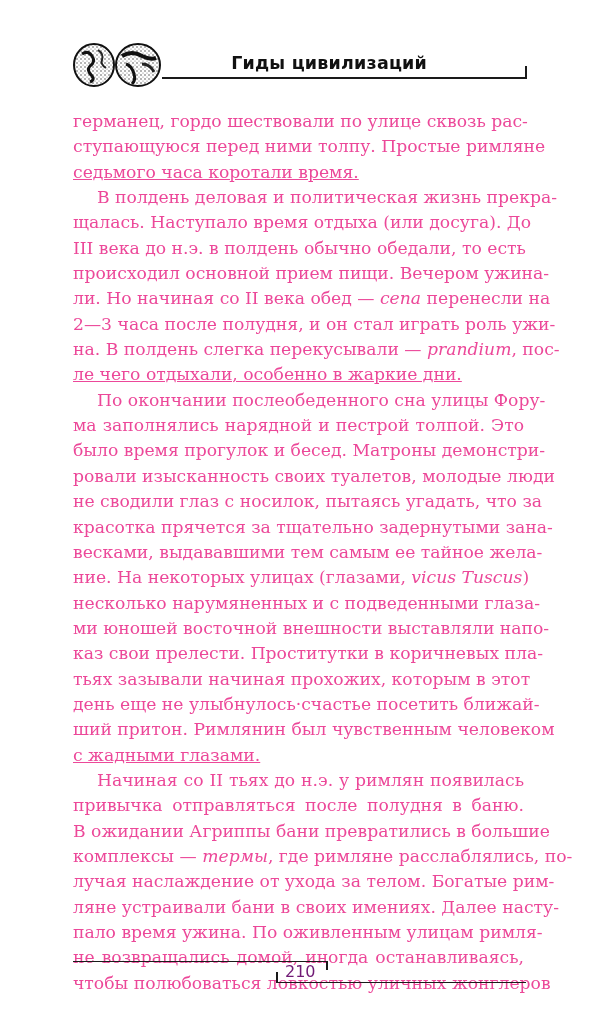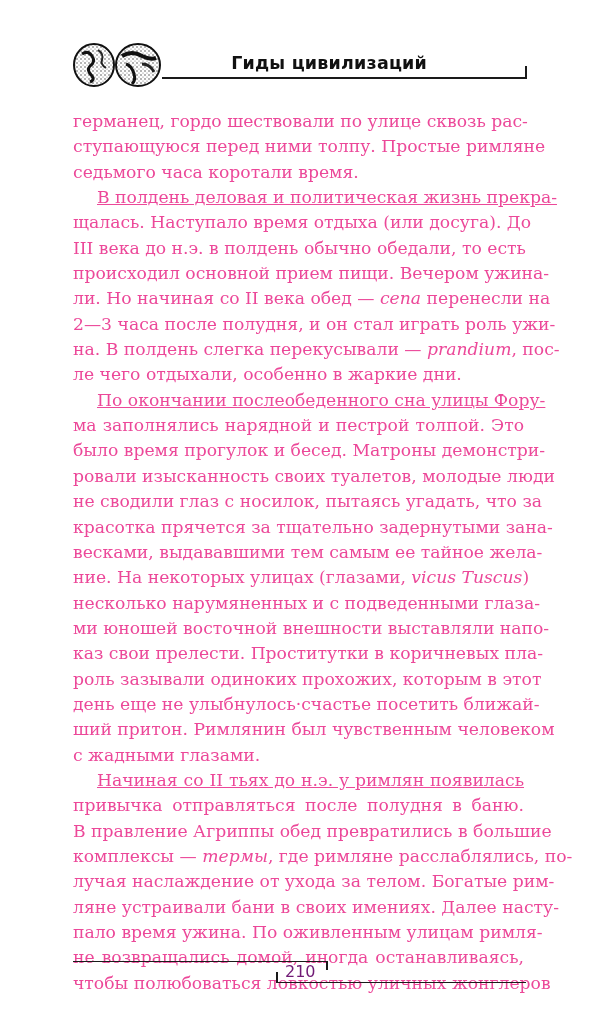--- a/index.html
+++ b/index.html
@@ -19,22 +19,22 @@
   
   .body-text {
     position: absolute; left: 73px; top: 109px; width: 451px;
     font-family: "DejaVu Serif", serif; font-size: 17.2px; color: #ec4899;
   }
   .ln {
     display: block; height: 25.35px; line-height: 25.35px;
     white-space: nowrap; text-align: justify; text-align-last: justify;
     overflow: visible;
   }
-  .ln.last { text-align-last: left; }
-  .ln.indent { padding-left: 24px; text-decoration: underline; }
+  .ln.last { text-align-last: left; text-decoration: underline; }
+  .ln.indent { padding-left: 24px; }
   .it { font-style: italic; }
 
   
   .footer-rule-left { position: absolute; left: 73px; top: 961px; width: 254px; height: 1px; background: #1a1a1a; }
   .footer-tick-left { position: absolute; left: 326px; top: 961px; width: 2px; height: 9px; background: #1a1a1a; }
   .footer-rule-right { position: absolute; left: 276px; top: 982px; width: 250px; height: 1px; background: #1a1a1a; }
   .footer-tick-right { position: absolute; left: 276px; top: 972px; width: 2px; height: 11px; background: #1a1a1a; }
   .page-number {
     position: absolute; left: 285px; top: 962px;
     font-family: "DejaVu Sans", sans-serif; font-size: 16px; color: #701a75;
@@ -85,28 +85,28 @@
     <span class="ln">ма заполнялись нарядной и пестрой толпой. Это</span>
     <span class="ln">было время прогулок и бесед. Матроны демонстри-</span>
     <span class="ln">ровали изысканность своих туалетов, молодые люди</span>
     <span class="ln">не сводили глаз с носилок, пытаясь угадать, что за</span>
     <span class="ln">красотка прячется за тщательно задернутыми зана-</span>
     <span class="ln">весками, выдававшими тем самым ее тайное жела-</span>
     <span class="ln"><span>ние. На некоторых улицах (глазами, </span><span class="it">vicus Tuscus</span><span>)</span></span>
     <span class="ln">несколько нарумяненных и с подведенными глаза-</span>
     <span class="ln">ми юношей восточной внешности выставляли напо-</span>
     <span class="ln">каз свои прелести. Проститутки в коричневых пла-</span>
-    <span class="ln">роль зазывали одиноких прохожих, которым в этот</span>
+    <span class="ln">тьях зазывали начиная прохожих, которым в этот</span>
     <span class="ln">день еще не улыбнулось·счастье посетить ближай-</span>
     <span class="ln">ший притон. Римлянин был чувственным человеком</span>
     <span class="ln last">с жадными глазами.</span>
 
     <span class="ln indent">Начиная со II тьях до н.э. у римлян появилась</span>
     <span class="ln">привычка отправляться после полудня в баню.</span>
-    <span class="ln">В  правление Агриппы обед превратились в большие</span>
+    <span class="ln">В  ожидании Агриппы бани превратились в большие</span>
     <span class="ln"><span>комплексы — </span><span class="it">термы</span><span>, где римляне расслаблялись, по-</span></span>
     <span class="ln">лучая наслаждение от ухода за телом. Богатые рим-</span>
     <span class="ln">ляне устраивали бани в своих имениях. Далее насту-</span>
     <span class="ln">пало время ужина. По оживленным улицам римля-</span>
     <span class="ln">не возвращались домой, иногда останавливаясь,</span>
     <span class="ln">чтобы полюбоваться ловкостью уличных жонглеров</span>
   </div>
 
   <div class="footer-rule-left"></div>
   <div class="footer-tick-left"></div>

